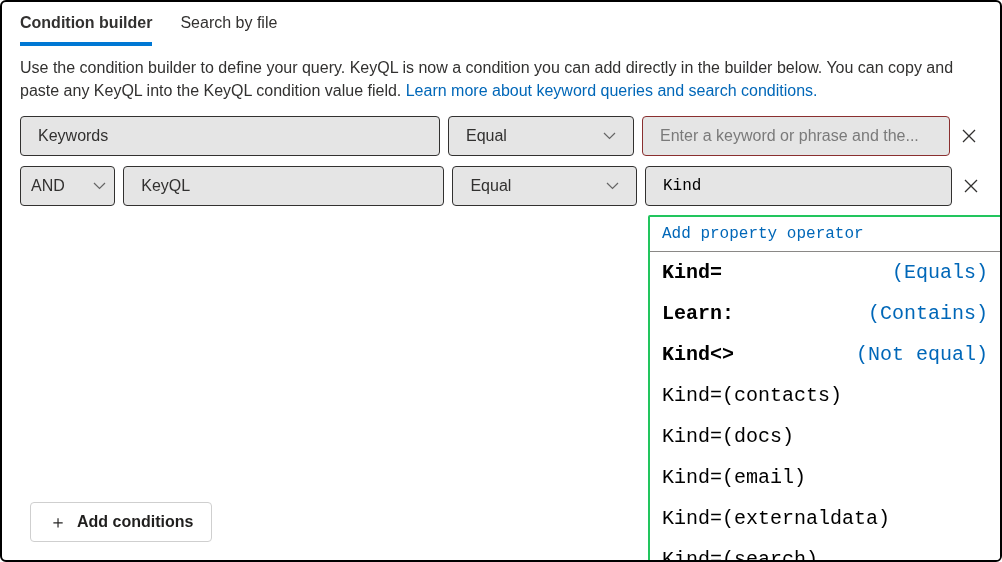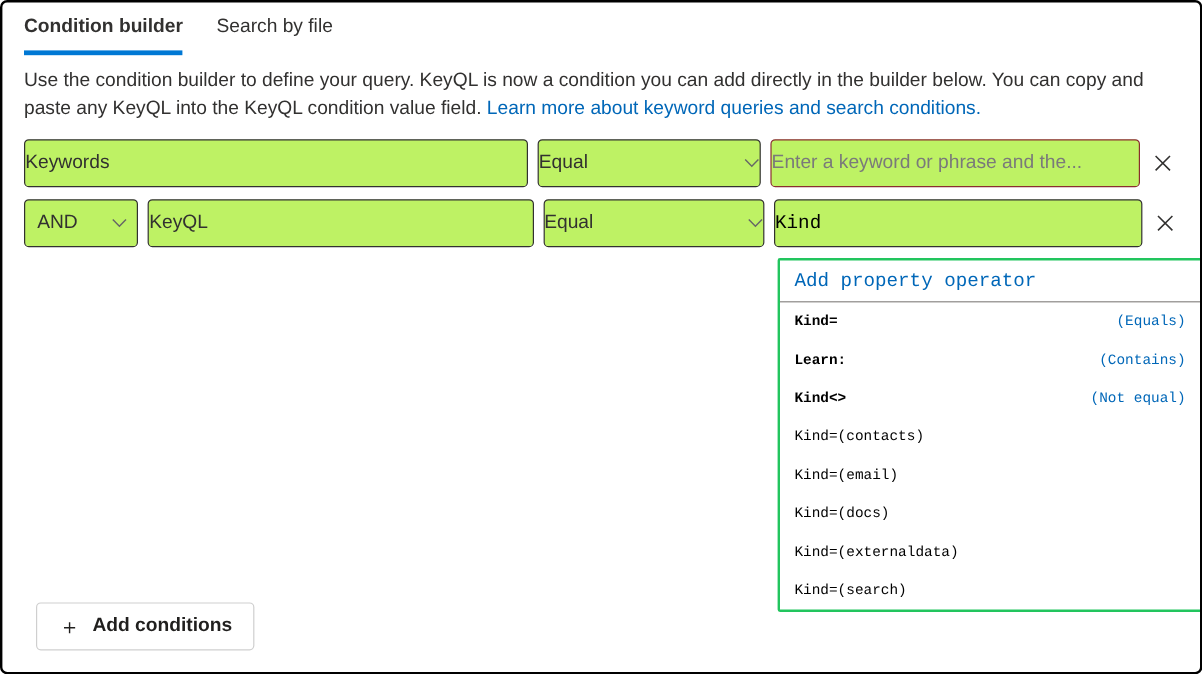--- a/index.html
+++ b/index.html
@@ -53,23 +53,23 @@
       align-items: center;
       gap: 8px;
       margin-bottom: 10px;
     }
     .field {
       border: 1px solid #323130;
       border-radius: 4px;
       height: 40px;
       display: flex;
       align-items: center;
-      padding: 0 0;
-      font-size: 16px;
-      background: #bef264;
+      padding: 0 17px;
+      font-size: 16px;
+      background: #e5e5e5;
       position: relative;
     }
     .field.dropdown {
       justify-content: space-between;
     }
     .chevron {
       color: #666;
     }
     .chevron svg {
       display: block;
@@ -137,21 +137,21 @@
       font-size: 16px;
       padding: 8px 12px;
       border-bottom: 1px solid #8a8886;
     }
     .panel-item {
       display: flex;
       justify-content: space-between;
       align-items: center;
       padding: 9px 12px;
       font-family: Consolas, "Courier New", monospace;
-      font-size: 12px;
+      font-size: 20px;
       cursor: pointer;
       gap: 24px;
     }
     .panel-item .left {
       color: #000;
     }
     .panel-item .left.bold {
       font-weight: 700;
     }
     .panel-item .right {
@@ -237,25 +237,25 @@
         <span class="right">(Contains)</span>
       </div>
       <div class="panel-item">
         <span class="left bold">Kind&lt;&gt;</span>
         <span class="right">(Not equal)</span>
       </div>
       <div class="panel-item">
         <span class="left">Kind=(contacts)</span>
       </div>
       <div class="panel-item">
+        <span class="left">Kind=(docs)</span>
+      </div>
+      <div class="panel-item">
         <span class="left">Kind=(email)</span>
       </div>
       <div class="panel-item">
-        <span class="left">Kind=(docs)</span>
-      </div>
-      <div class="panel-item">
         <span class="left">Kind=(externaldata)</span>
       </div>
       <div class="panel-item">
         <span class="left">Kind=(search)</span>
       </div>
     </div>
 </div>
 
 </body></html>

